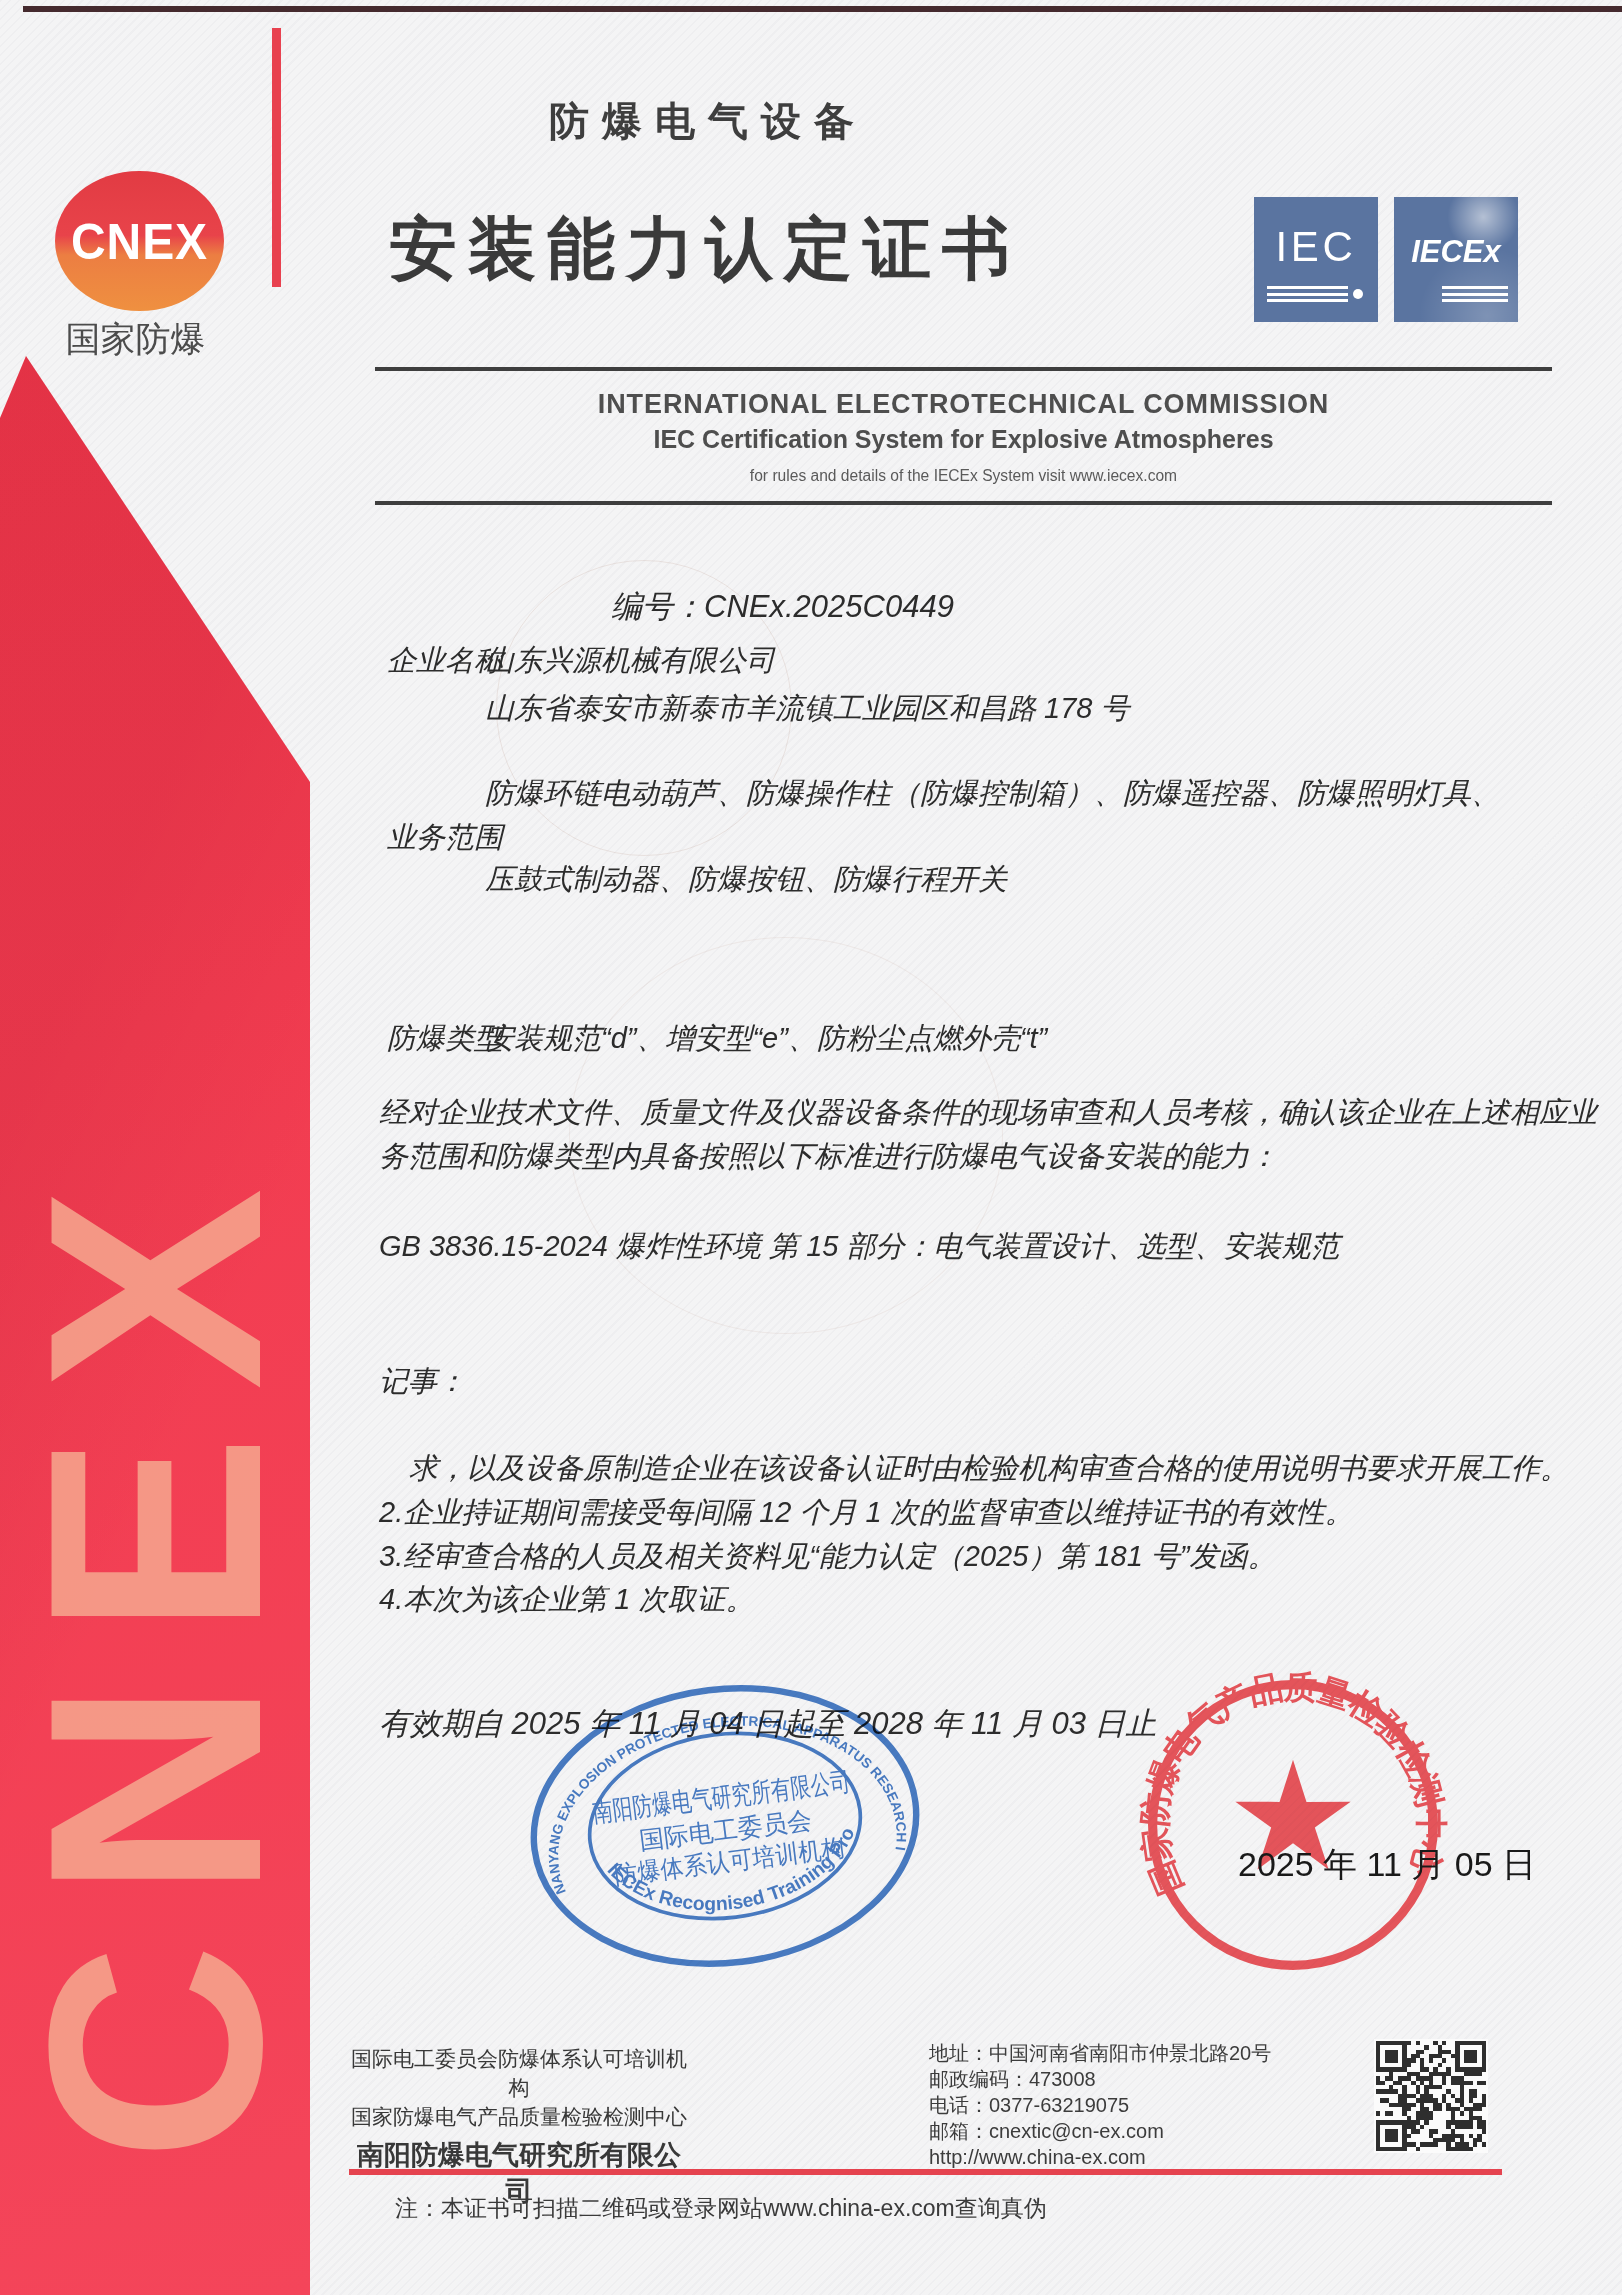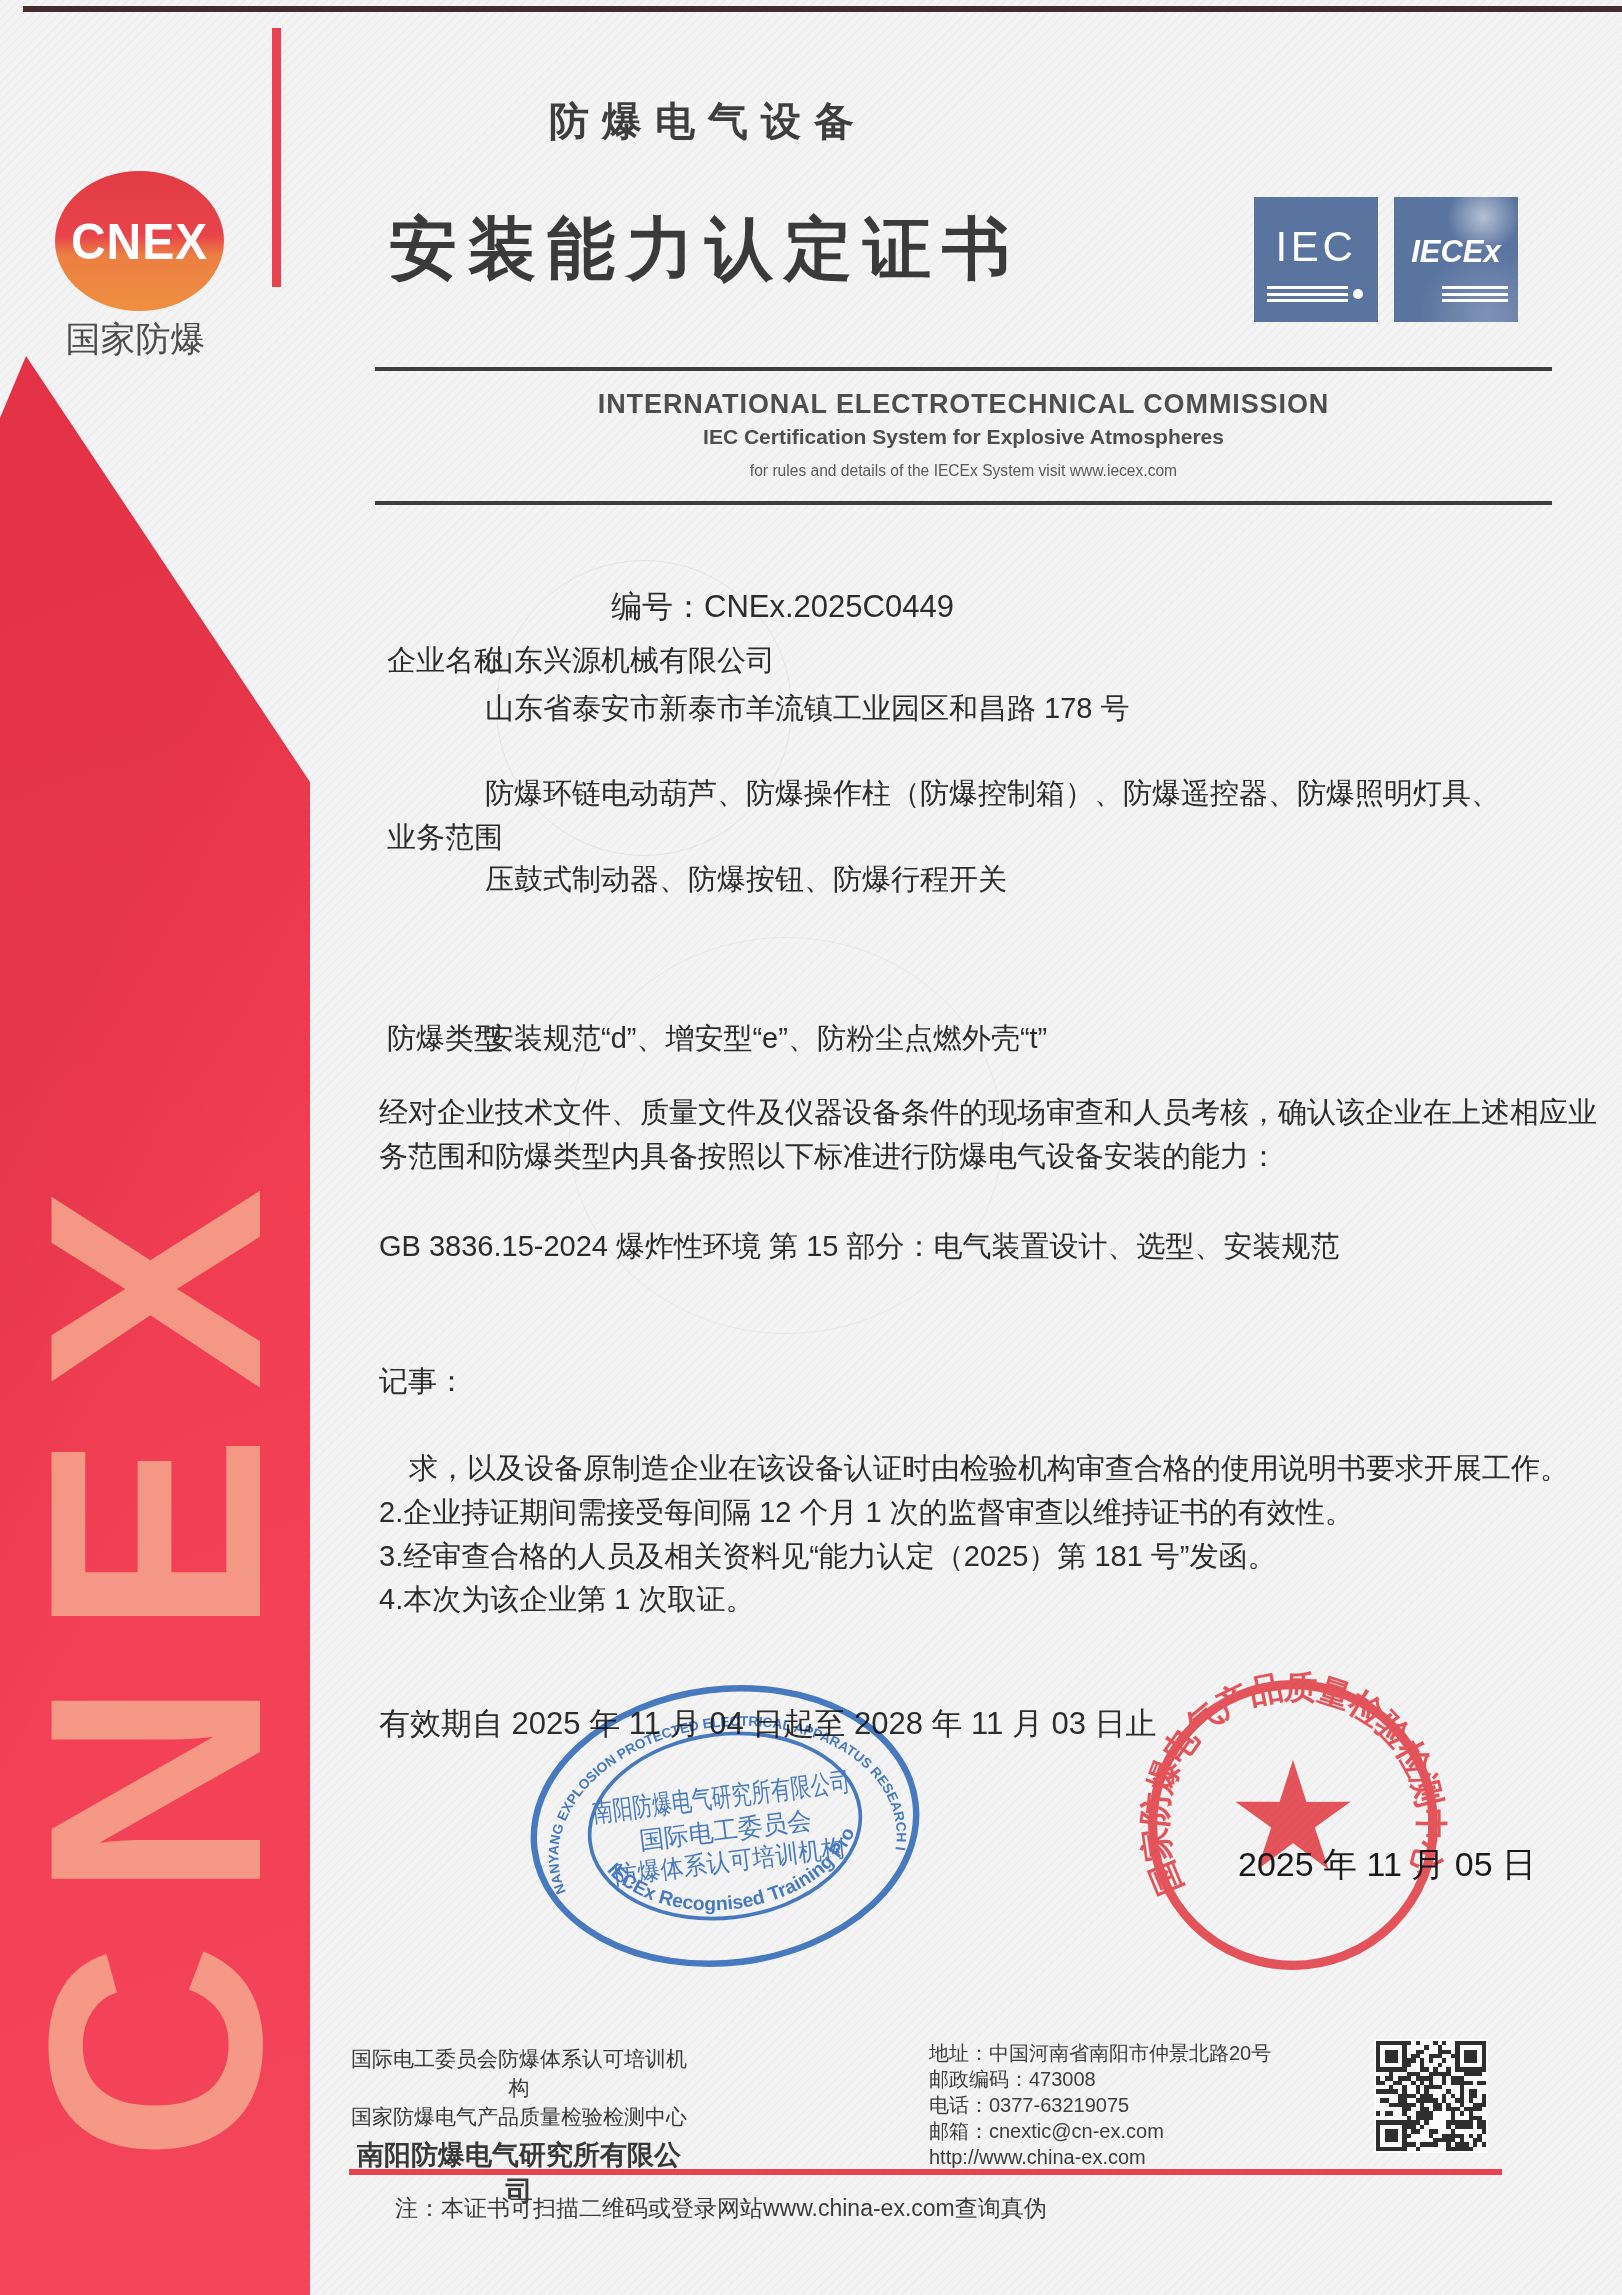--- a/index.html
+++ b/index.html
@@ -35,24 +35,24 @@
   .iec-box.b1{left:1254px;}
   .iec-box.b2{left:1394px;background:radial-gradient(circle at 72% 16%,rgba(255,255,255,.55),rgba(255,255,255,0) 26%),radial-gradient(circle at 75% 95%,rgba(255,255,255,.22),rgba(255,255,255,0) 45%),#5a74a0;}
   .iec-box .txt1{position:absolute;left:0;top:26px;width:100%;text-align:center;font-size:42px;letter-spacing:3.7px;}
   .iec-box .txt2{position:absolute;left:0;top:37px;width:100%;text-align:center;font-size:31px;font-weight:bold;font-style:italic;}
   .iec-box .bar{position:absolute;height:2.8px;background:#fff;}
   .iec-box .dot{position:absolute;width:10px;height:10px;border-radius:50%;background:#fff;}
   
   .rule{position:absolute;left:375px;width:1177px;height:3.7px;background:#3e3e3e;z-index:2;}
   .commission{position:absolute;left:375px;top:389px;width:1177px;text-align:center;z-index:2;color:#4e4e4e;}
   .commission .c1{font-size:27px;font-weight:bold;letter-spacing:0.9px;}
-  .commission .c2{font-size:21px;font-weight:bold;margin-top:4.6px;}
+  .commission .c2{font-size:25px;font-weight:bold;margin-top:4.6px;}
   .commission .c3{font-size:15.6px;margin-top:13px;color:#5a5a5a;}
   
-  .body-line{position:absolute;font-size:29px;color:#2c2c2c;z-index:2;white-space:nowrap;}
+  .body-line{position:absolute;font-size:29px;color:#2c2c2c;z-index:2;white-space:nowrap;font-style:italic;}
   .label{left:387px;}
   .value{left:485px;}
   .flow{left:379px;}
   
   .wm{position:absolute;border:1.8px solid rgba(185,150,135,.20);border-radius:50%;z-index:0;}
   
   .stamp{position:absolute;z-index:3;mix-blend-mode:multiply;opacity:.92;}
   .issue-date{position:absolute;left:1238px;top:1842px;font-size:34px;color:#191919;z-index:4;}
   
   .footer-org{position:absolute;left:349px;top:2044px;width:340px;text-align:center;z-index:2;color:#383838;}

